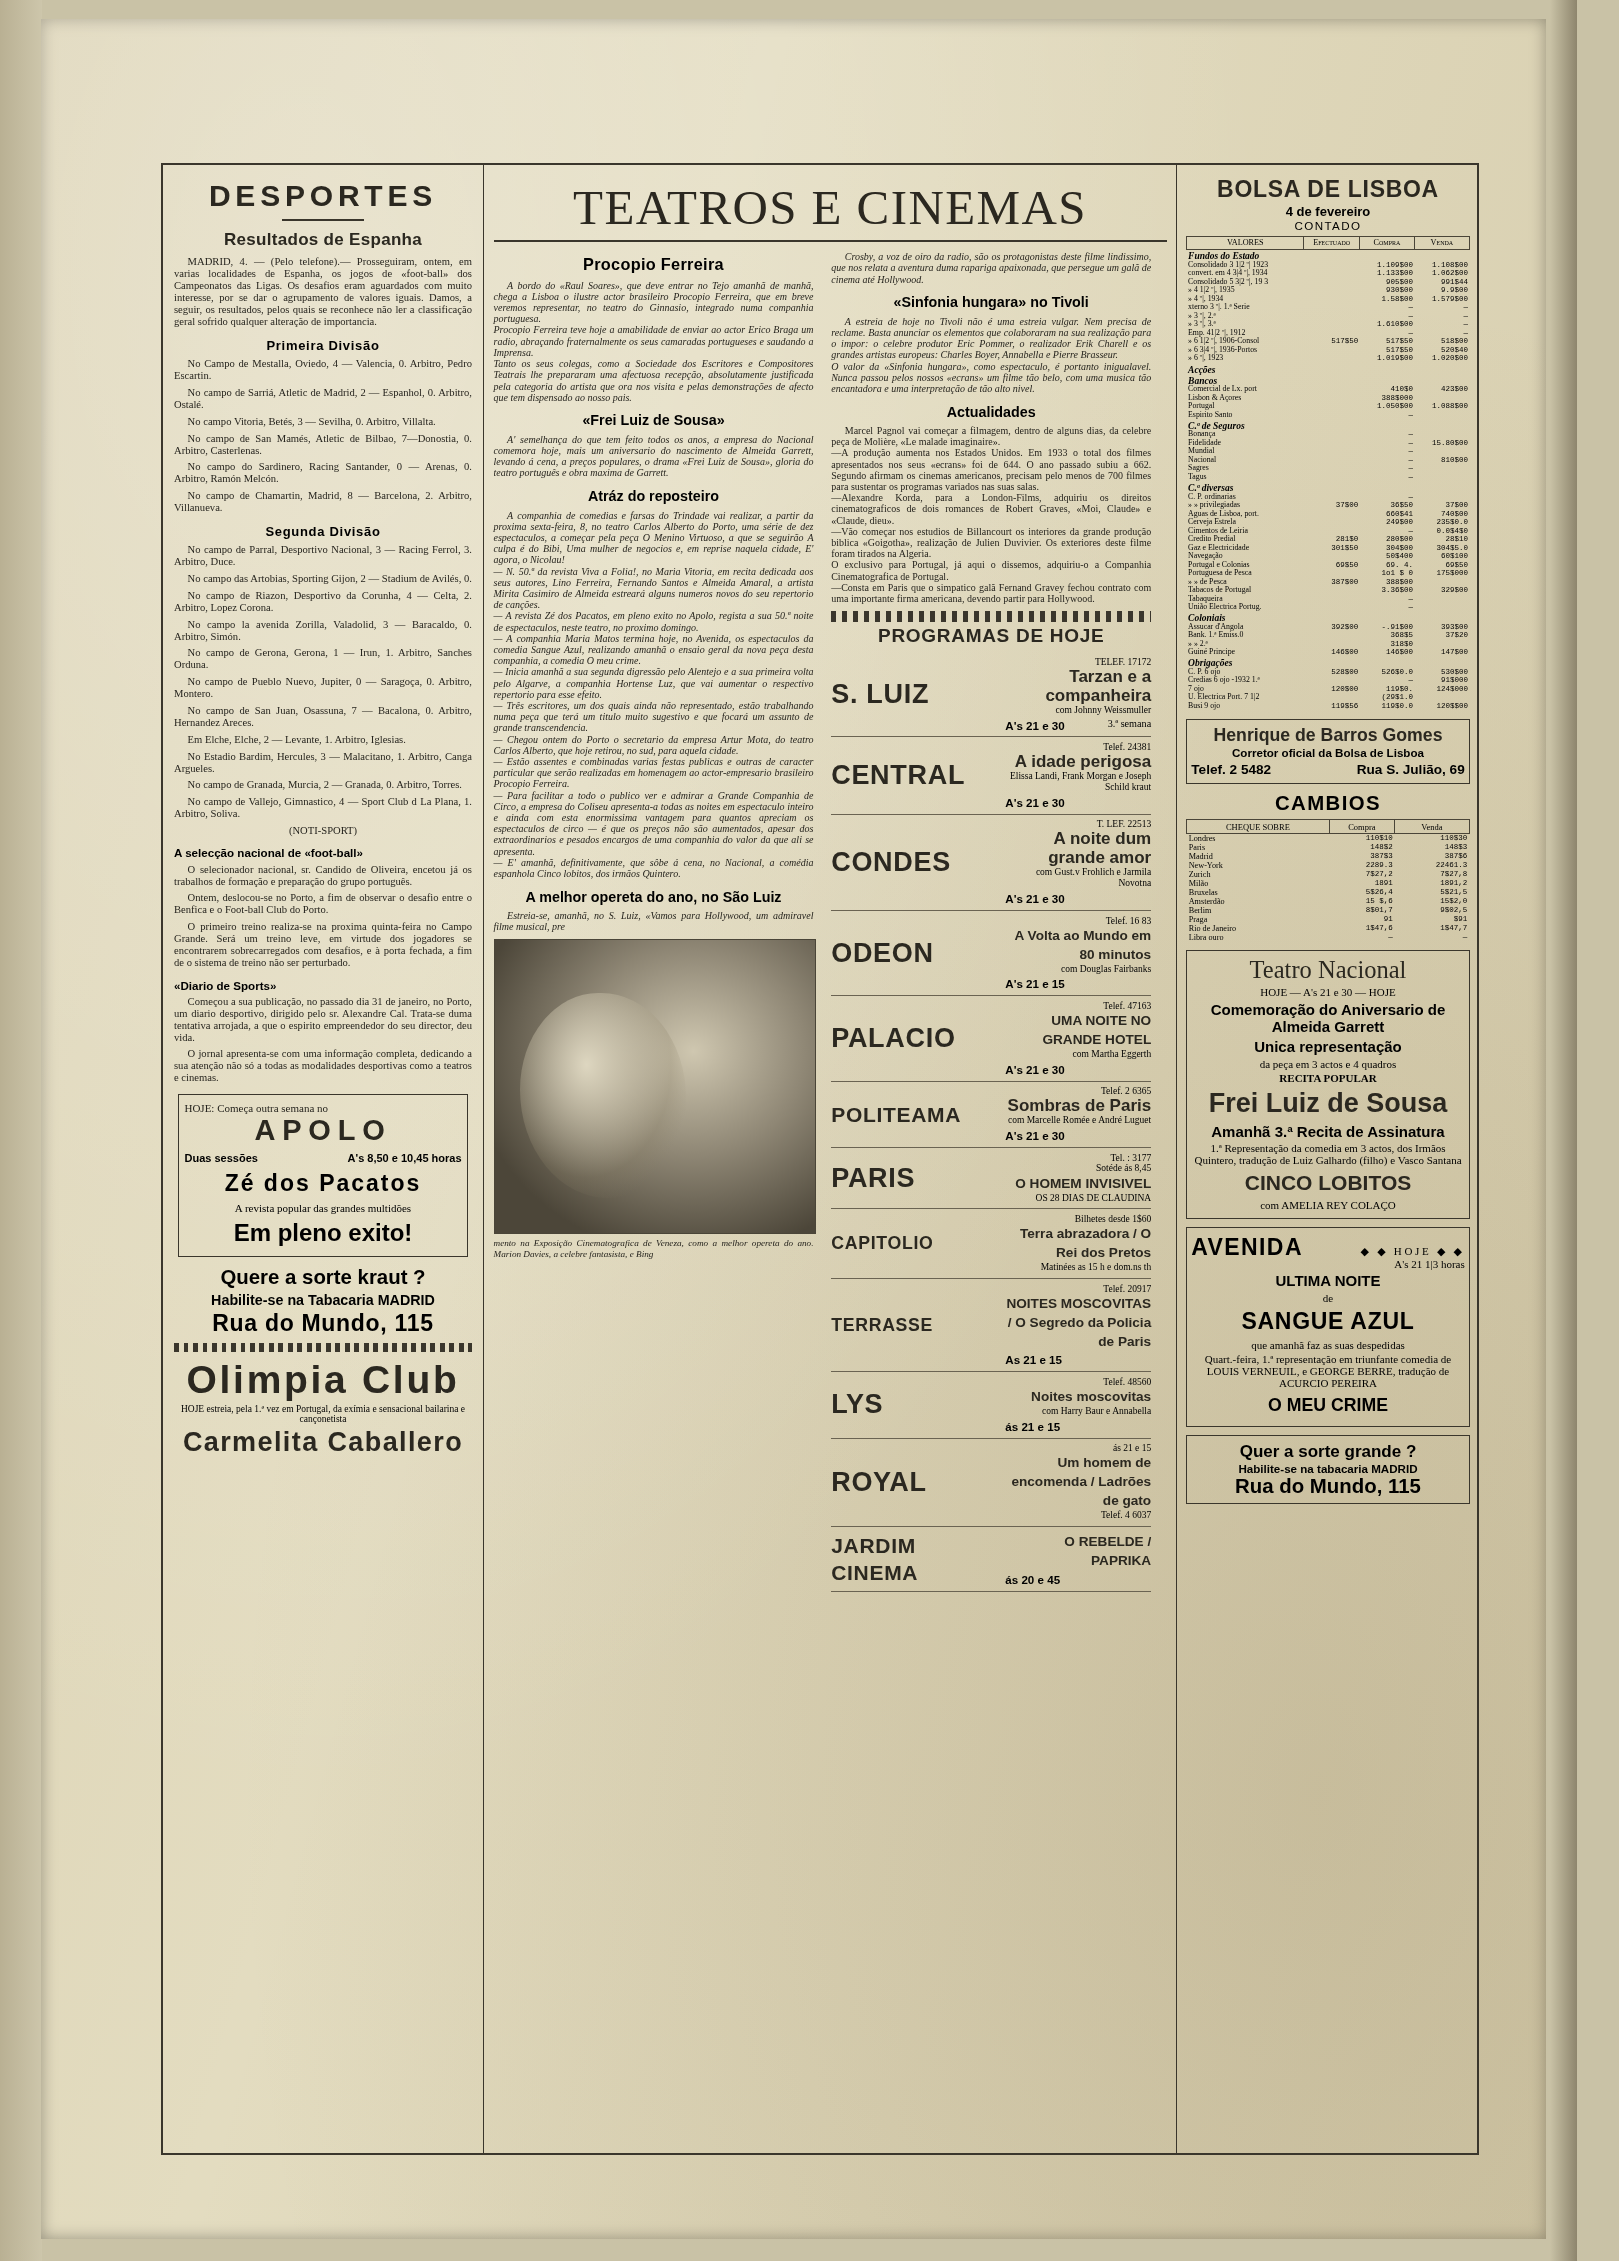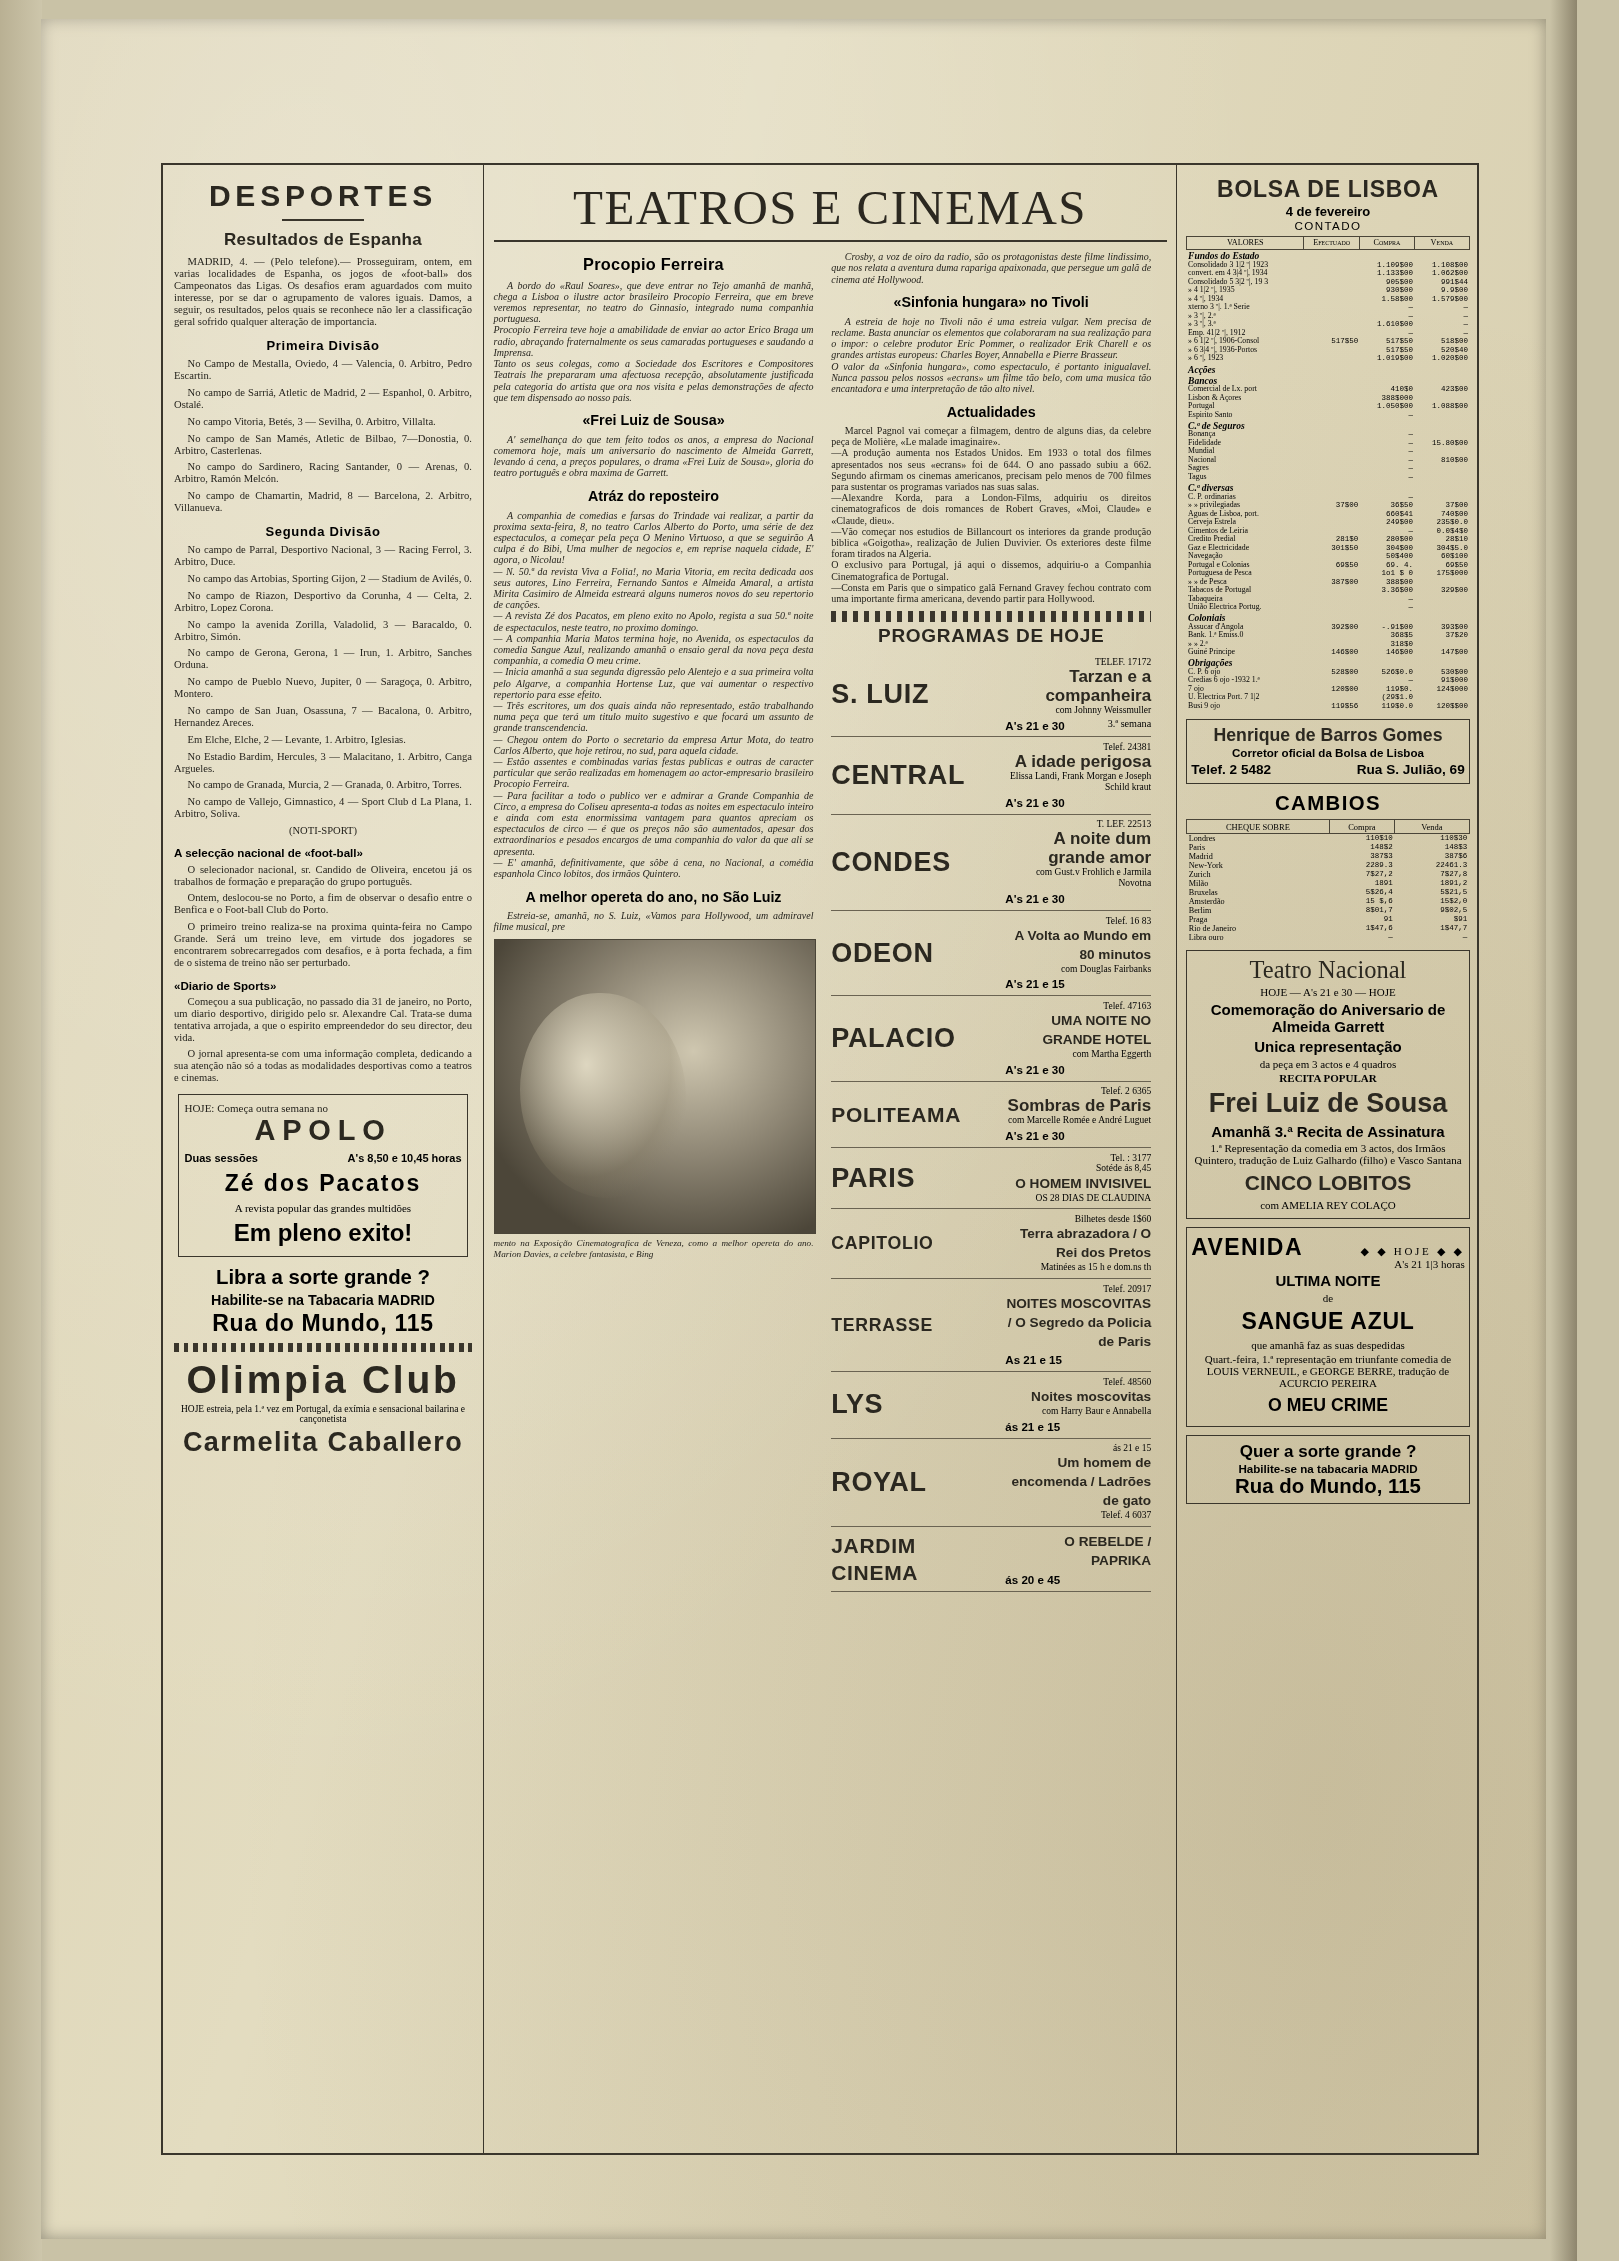--- a/index.html
+++ b/index.html
@@ -226,21 +226,21 @@
         <div class="ad-apolo">APOLO</div>
         <div style="display:flex;justify-content:space-between;font-family:'Liberation Sans',sans-serif;font-weight:bold;font-size:11px;margin-top:5.4px;">
           <span>Duas sessões</span>
           <span>A's 8,50 e 10,45 horas</span>
         </div>
         <div class="ad-ze">Zé dos Pacatos</div>
         <div class="ad-line">A revista popular das grandes multidões</div>
         <div class="ad-exito">Em pleno exito!</div>
       </div>
 
-      <div class="ad-sorte">Libra a sorte grande ?</div>
+      <div class="ad-sorte">Quere a sorte kraut ?</div>
       <div class="ad-hab">Habilite-se na Tabacaria MADRID</div>
       <div class="ad-rua">Rua do Mundo, 115</div>
       <div class="dotline"></div>
       <div class="olimpia">Olimpia Club</div>
       <div class="olimpia-sub">HOJE estreia, pela 1.ª vez em Portugal, da exímia e sensacional bailarina e cançonetista</div>
       <div class="carmelita">Carmelita Caballero</div>
     </div>
 
     <div class="vrule" style="left:320px;"></div>
 

